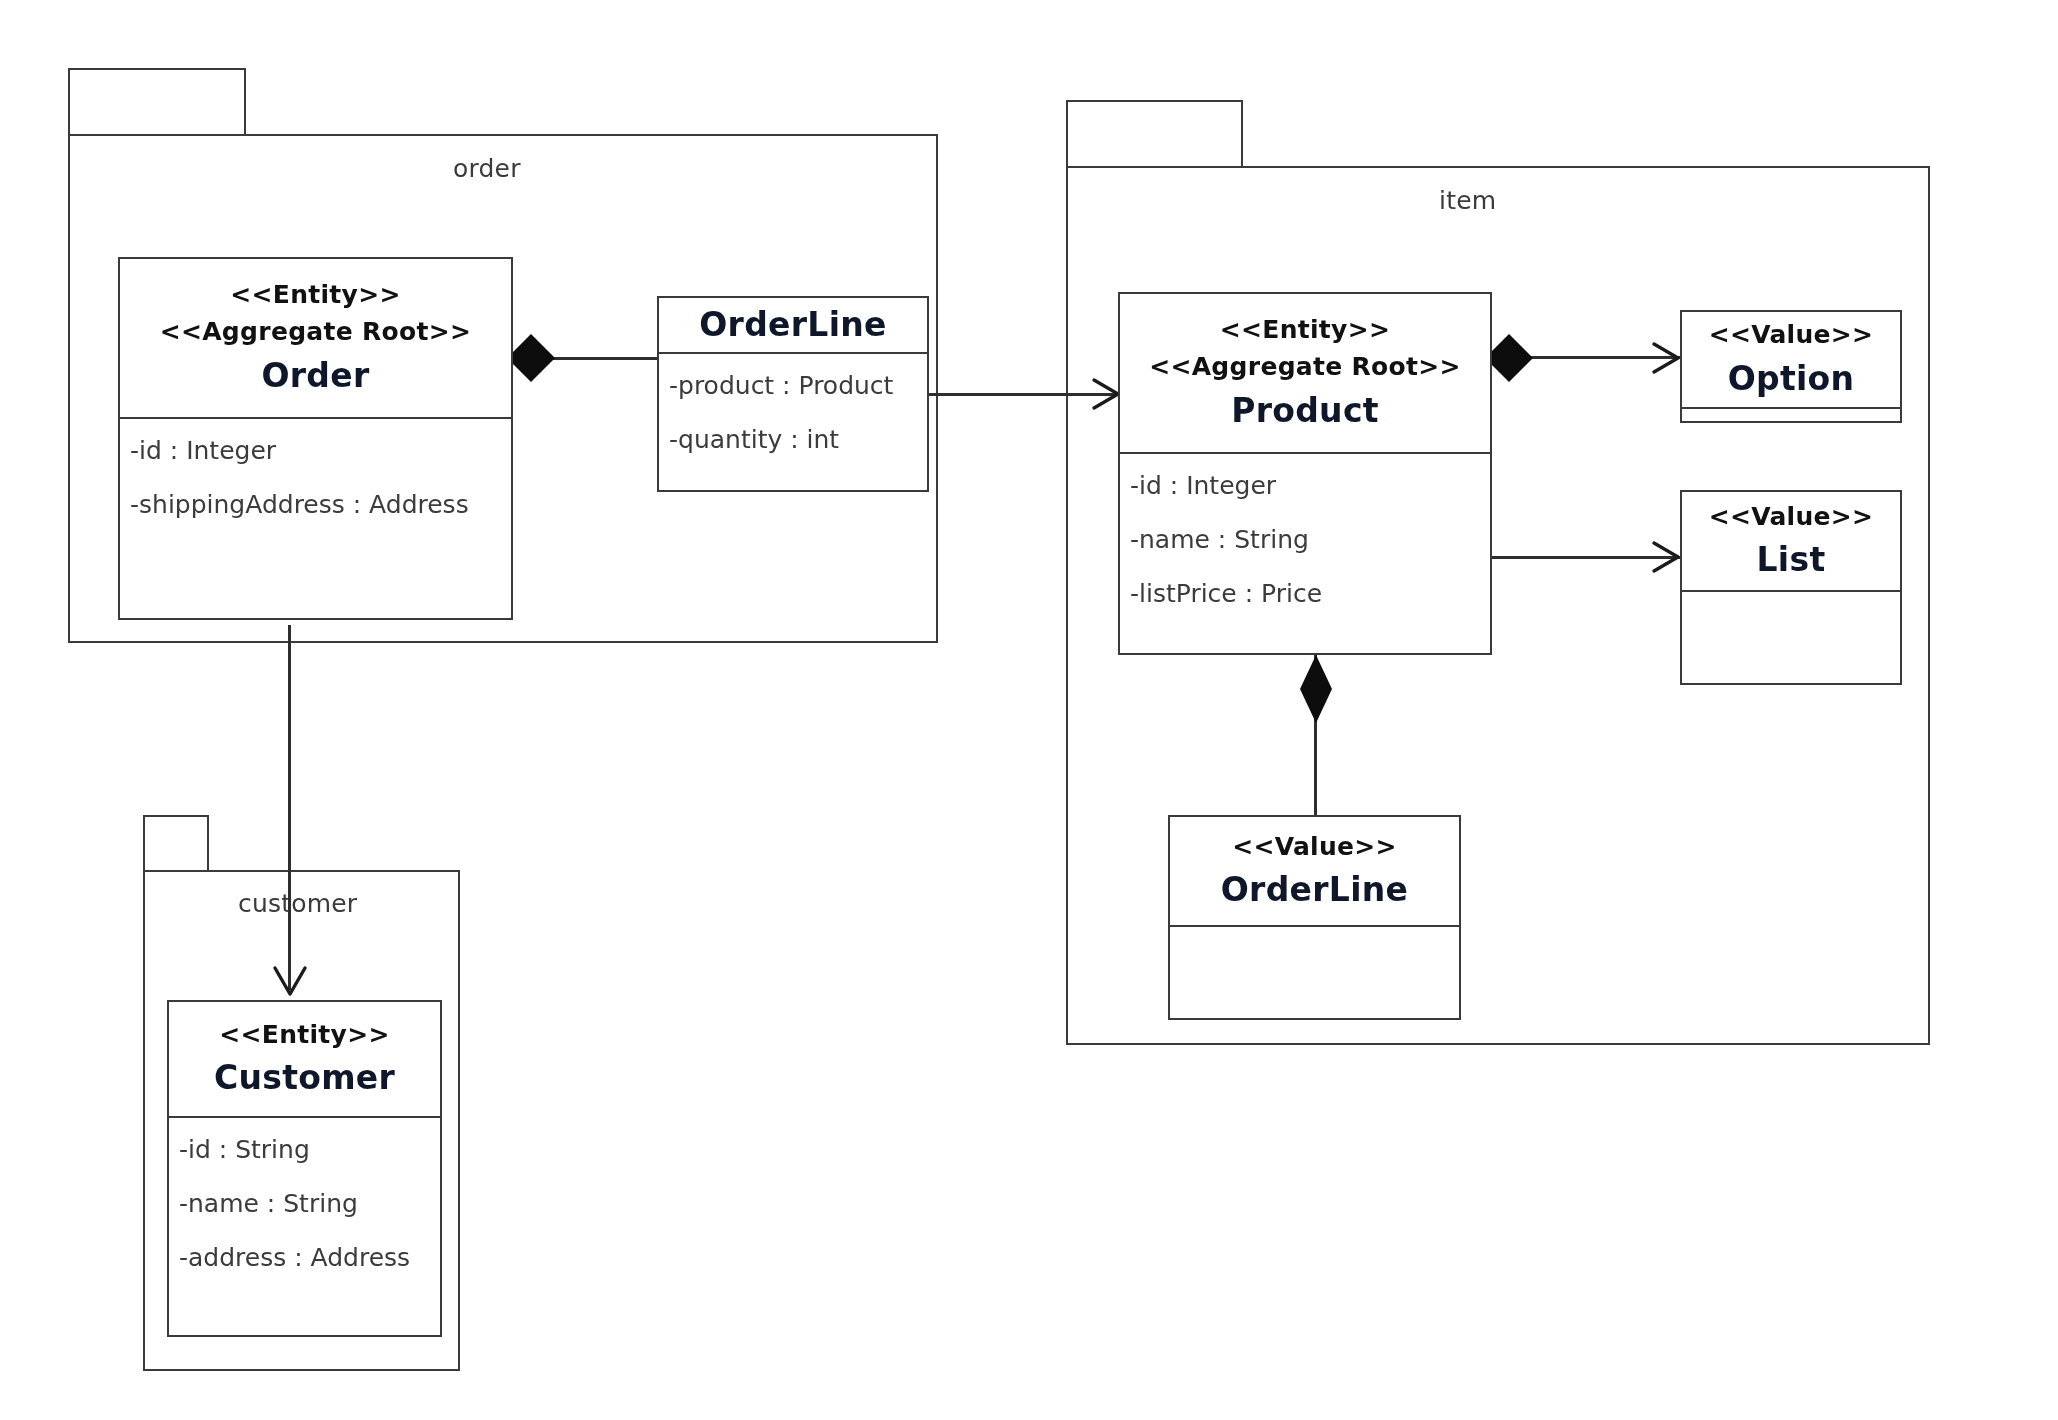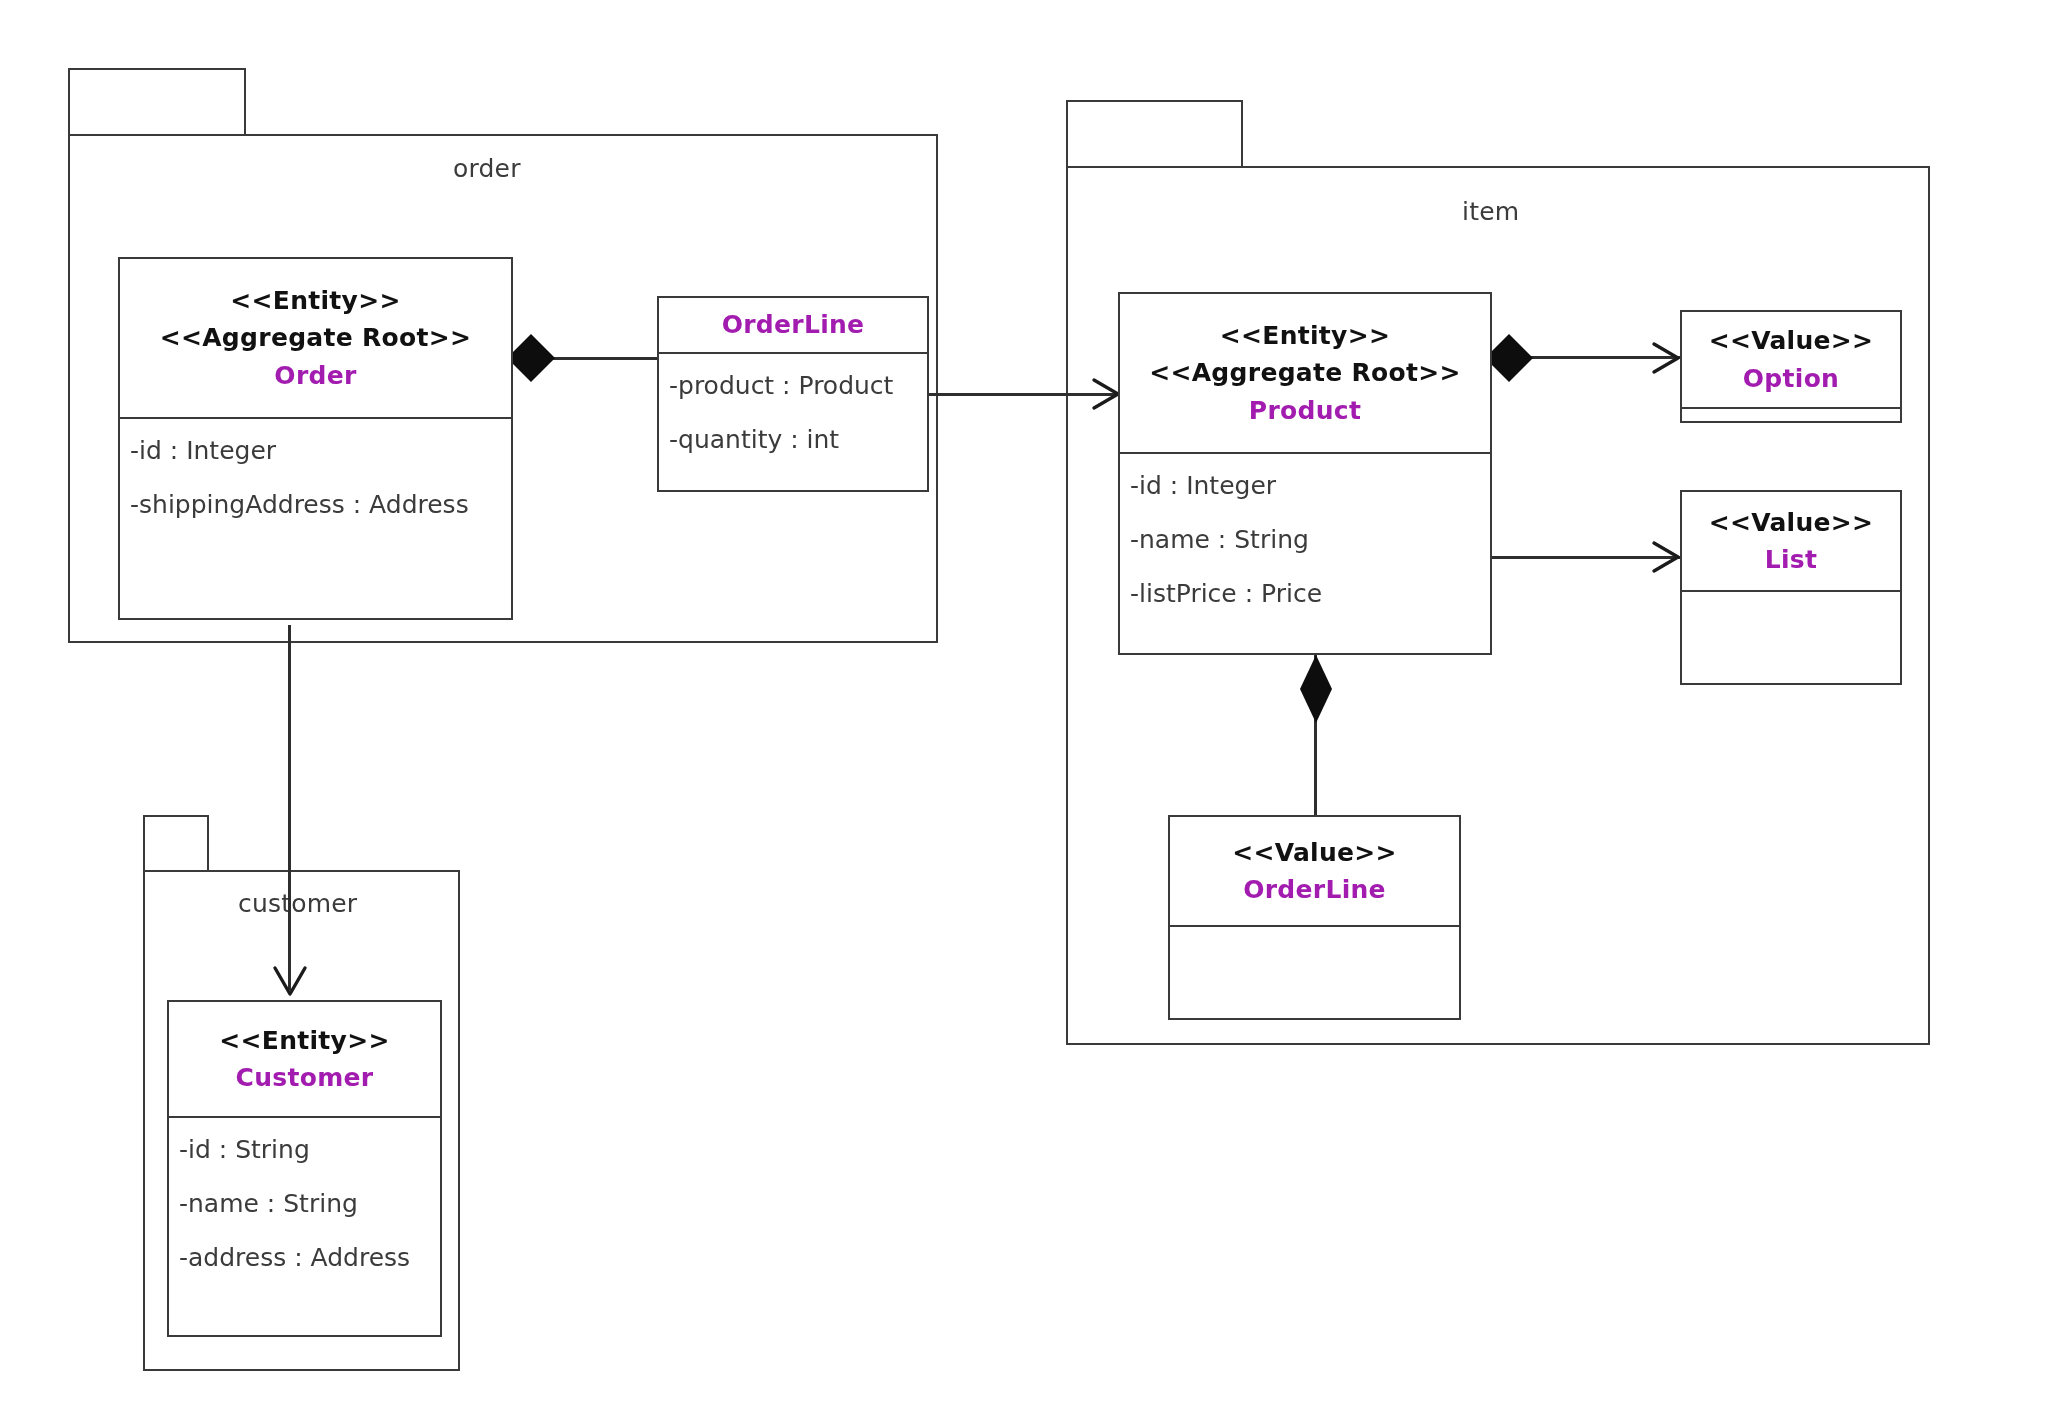--- a/index.html
+++ b/index.html
@@ -63,23 +63,23 @@
   }
   .stereo {
     font-size: 25px;
     font-weight: bold;
     color: #111111;
     line-height: 1.5;
     letter-spacing: 0.3px;
     white-space: nowrap;
   }
   .cls-name {
-    font-size: 25px;
+    font-size: 33px;
     font-weight: bold;
-    color: #a21caf;
+    color: #0f172a;
     line-height: 1.5;
     letter-spacing: 0.3px;
     white-space: nowrap;
   }
   .cls-attrs {
     box-sizing: border-box;
     padding: 10px 10px 6px 10px;
     display: flex;
     flex-direction: column;
     gap: 11px;
@@ -128,21 +128,21 @@
 
   <div class="pkg" style="left:68px; top:68px; width:870px; height:575px;">
     <div class="pkg-tab" style="left:0px; top:0px; width:178px; height:68px;"></div>
     <div class="pkg-body" style="left:0px; top:66px; width:870px; height:509px;"></div>
     <div class="pkg-label" style="left:385px; top:86px;">order</div>
   </div>
 
   <div class="pkg" style="left:1066px; top:100px; width:864px; height:945px;">
     <div class="pkg-tab" style="left:0px; top:0px; width:177px; height:68px;"></div>
     <div class="pkg-body" style="left:0px; top:66px; width:864px; height:879px;"></div>
-    <div class="pkg-label" style="left:396px; top:86px;margin-top:11px;">item</div>
+    <div class="pkg-label" style="left:373px; top:86px;">item</div>
   </div>
 
   <div class="pkg" style="left:143px; top:815px; width:317px; height:556px;">
     <div class="pkg-tab" style="left:0px; top:0px; width:66px; height:57px;"></div>
     <div class="pkg-body" style="left:0px; top:55px; width:317px; height:501px;"></div>
     <div class="pkg-label" style="left:95px; top:74px;">customer</div>
   </div>
 
   <div class="edge edge-h" style="left:510px; top:357px; width:150px;"></div>
   <div class="diamond-h" style="left:514px; top:341px;"></div>

